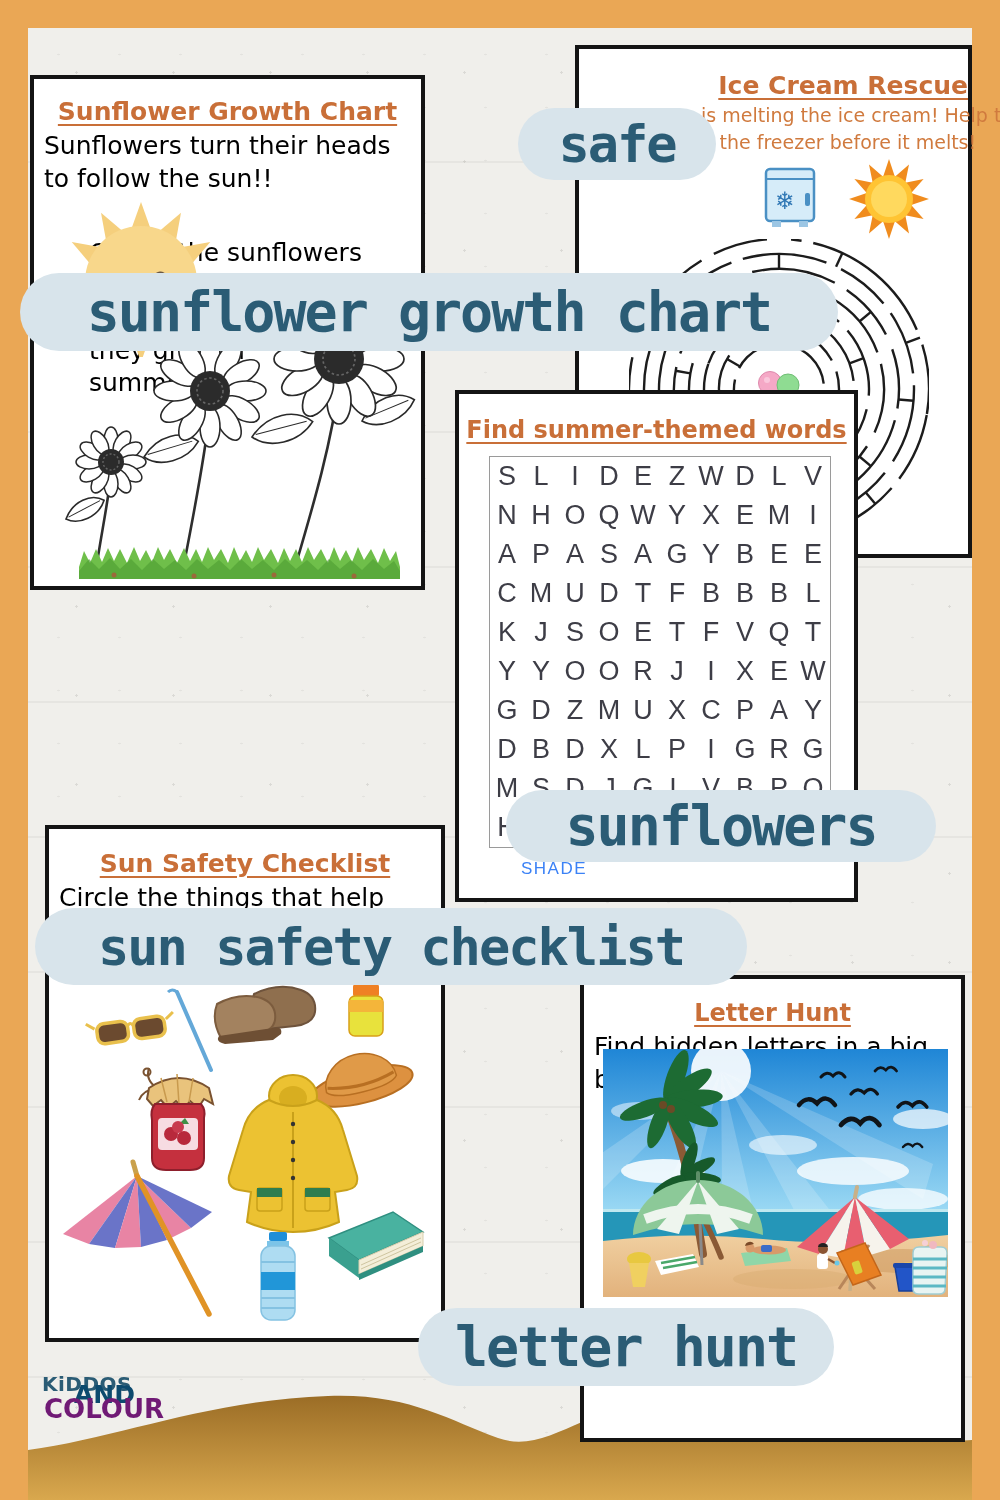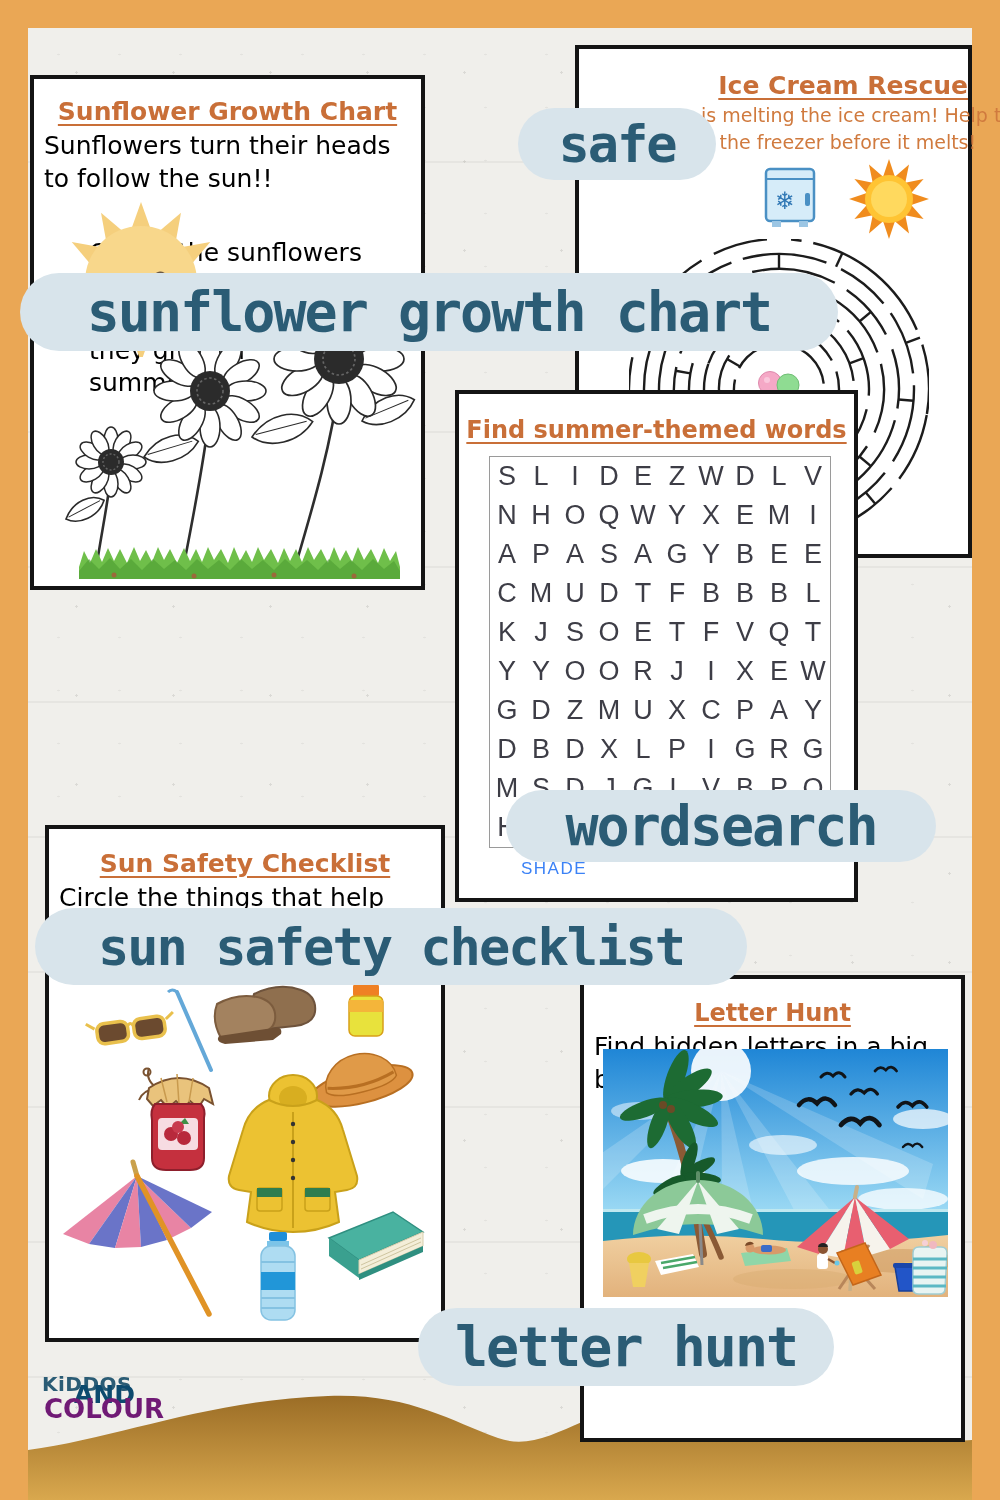--- a/index.html
+++ b/index.html
@@ -605,21 +605,21 @@
     </svg>
   </section>
 
   <div class="pill" style="left:518px;top:108px;width:198px;height:72px;border-radius:36px;">
     <span style="font-size:52px;">safe</span>
   </div>
   <div class="pill" style="left:20px;top:273px;width:818px;height:78px;">
     <span style="font-size:55px;">sunflower growth chart</span>
   </div>
   <div class="pill" style="left:506px;top:790px;width:430px;height:72px;">
-    <span style="font-size:55px;">wordsearch</span>
+    <span style="font-size:55px;">sunflowers</span>
   </div>
   <div class="pill" style="left:35px;top:908px;width:712px;height:77px;">
     <span style="font-size:52px;">sun safety checklist</span>
   </div>
   <div class="pill" style="left:418px;top:1308px;width:416px;height:78px;">
     <span style="font-size:55px;">letter hunt</span>
   </div>
 
   <div class="logo">
     <span class="l1">KiDDOS</span>

